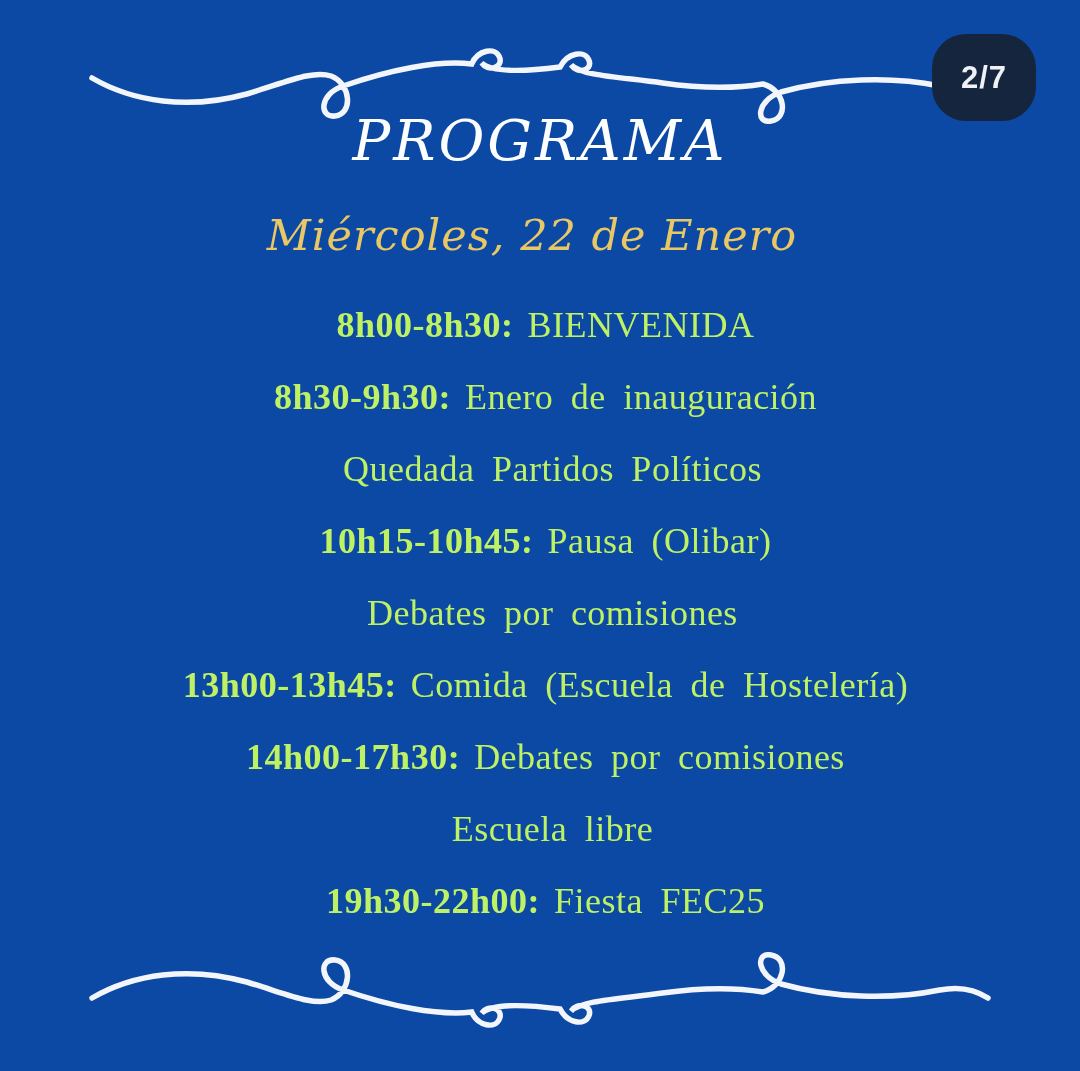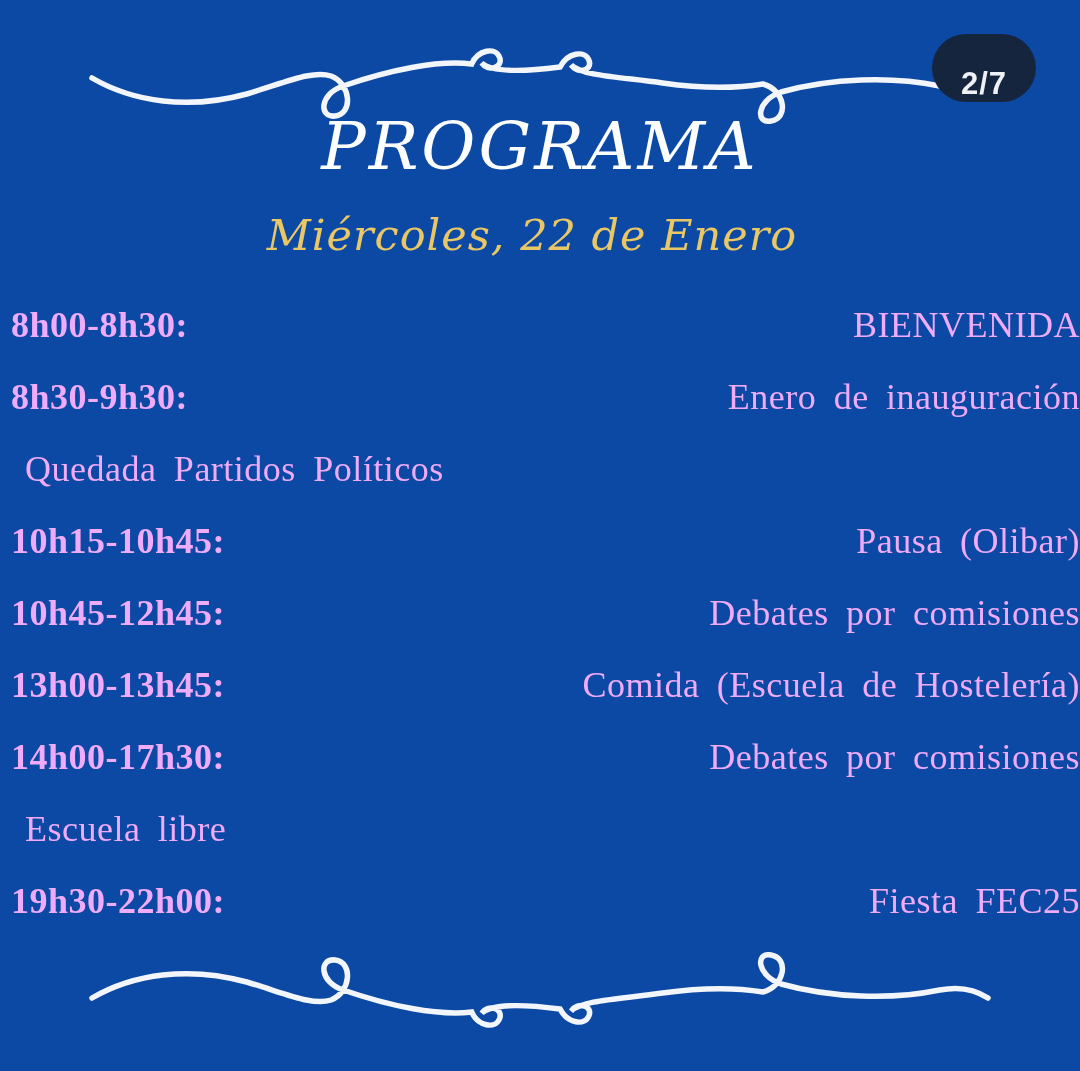--- a/index.html
+++ b/index.html
@@ -24,37 +24,37 @@
   .flourish-bottom { top: 952px; transform: scaleY(-1); }
   .flourish path {
     fill: none;
     stroke: #f2f5fa;
     stroke-width: 5.5;
     stroke-linecap: round;
   }
   .page-badge {
     position: absolute;
     top: 34px; right: 44px;
-    width: 104px; height: 68px;
+    width: 104px; height: 87px;
     border-radius: 34px;
     background: var(--badge-bg, #16253e);
     color: #eef1f5;
     font-family: "Liberation Sans", sans-serif;
     font-weight: bold;
     font-size: 31px;
-    display: flex; align-items: flex-end; justify-content: center;
+    display: flex; align-items: center; justify-content: center;
     letter-spacing: 1px;
   }
   .title {
     position: absolute;
     top: 108px; left: 0; right: 0;
     text-align: center;
     font-family: "DejaVu Serif", serif;
     font-style: italic;
-    font-size: 66px;
+    font-size: 56px;
     letter-spacing: 3px;
     color: #fdfefe;
   }
   .date-line {
     position: absolute;
     top: 210px; left: 0; right: 16px;
     text-align: center;
     font-family: "DejaVu Serif", serif;
     font-style: italic;
     font-size: 43px;
@@ -62,22 +62,22 @@
     color: var(--gold, #e9c765);
   }
   .schedule {
     position: absolute;
     top: 289px; left: 0; right: 0;
   }
   .row {
     height: 72px;
     display: flex;
     align-items: center;
-    justify-content: space-between;
-    color: #f0abfc;
+    justify-content: center;
+    color: #bef264;
     font-size: 36px;
     white-space: nowrap;
     padding-left: 11px;
   }
   .row .time {
     font-weight: bold;
     letter-spacing: 0.5px;
   }
   .row .desc {
     margin-left: 14px;
@@ -130,21 +130,20 @@
       <span class="desc">Enero de inauguración</span>
     </div>
     <div class="row">
       <span class="desc">Quedada Partidos Políticos</span>
     </div>
     <div class="row">
       <span class="time">10h15-10h45:</span>
       <span class="desc">Pausa (Olibar)</span>
     </div>
     <div class="row">
-      <span class="time">10h45-12h45:</span>
       <span class="desc">Debates por comisiones</span>
     </div>
     <div class="row">
       <span class="time">13h00-13h45:</span>
       <span class="desc">Comida (Escuela de Hostelería)</span>
     </div>
     <div class="row">
       <span class="time">14h00-17h30:</span>
       <span class="desc">Debates por comisiones</span>
     </div>

